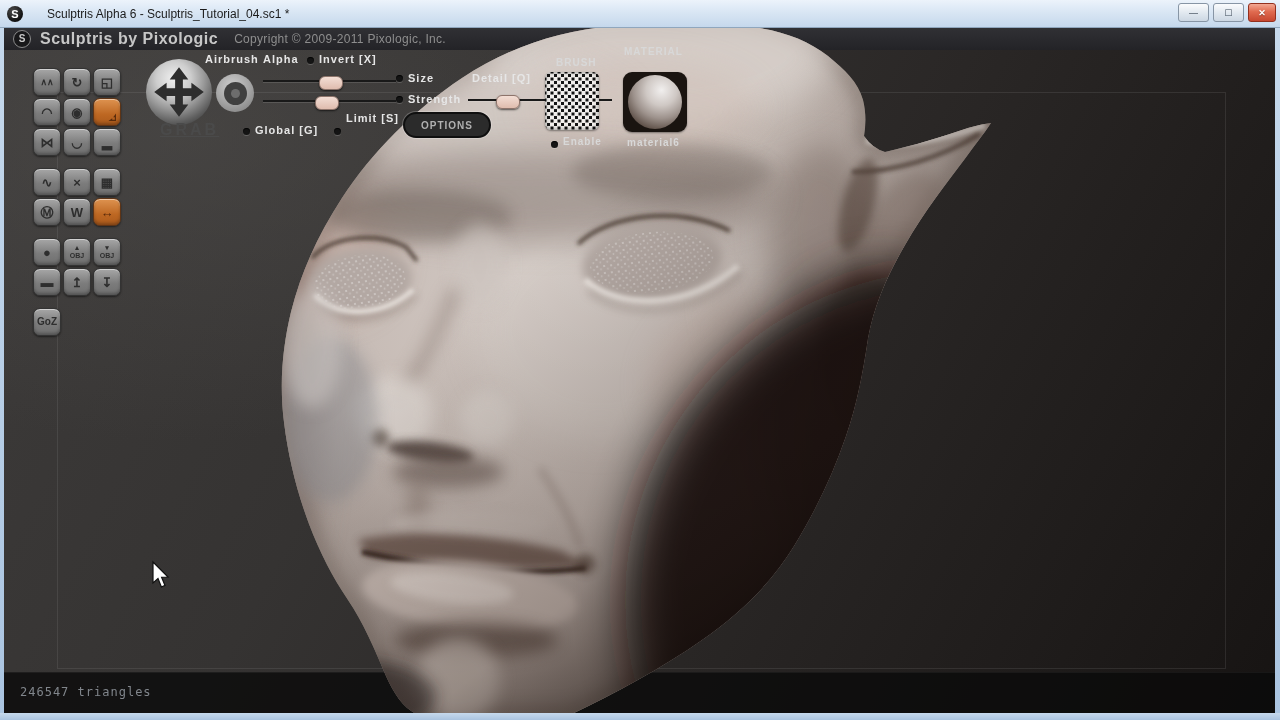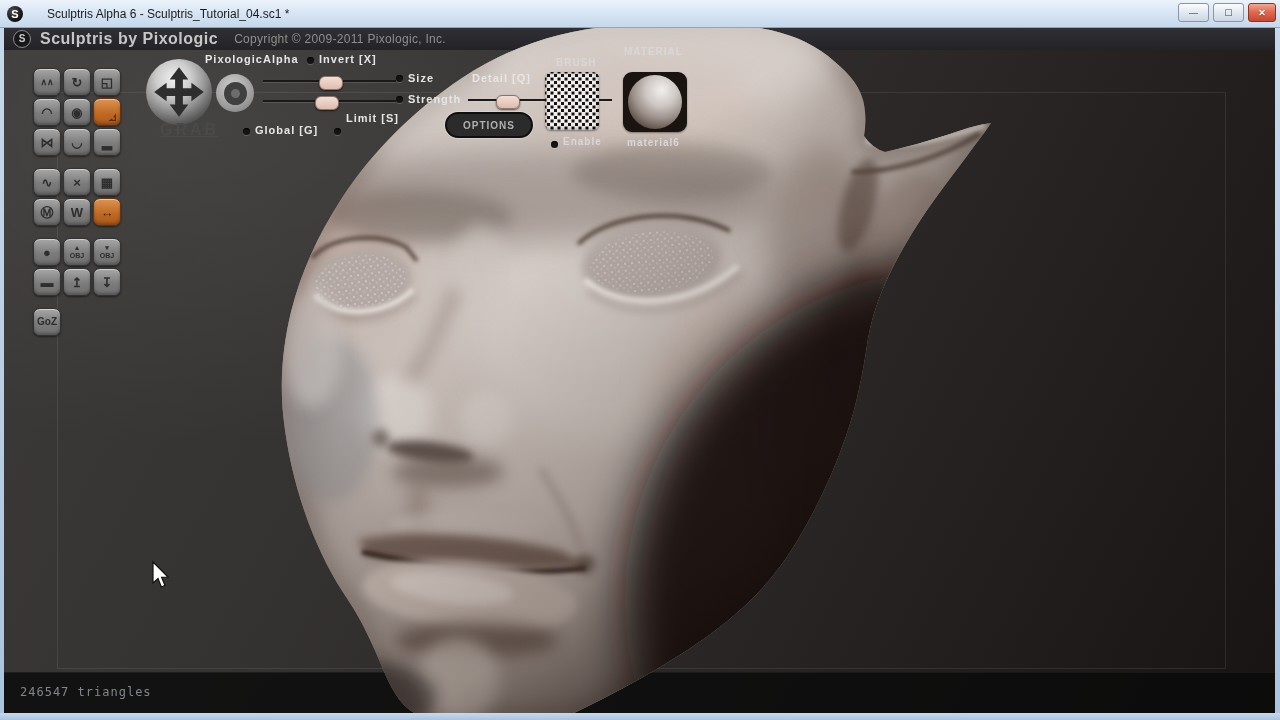--- a/index.html
+++ b/index.html
@@ -92,21 +92,21 @@
       radial-gradient(#141414 1.5px, transparent 1.9px) 3.5px 3.5px/7px 7px,
       #f2efec;
     box-shadow:inset 0 0 5px rgba(0,0,0,.45),0 1px 2px rgba(0,0,0,.4);}
   #matThumb{width:64px;height:60px;border-radius:9px;background:#1a1410;
     display:flex;align-items:center;justify-content:center;box-shadow:0 1px 2px rgba(0,0,0,.4);}
   #matSphere{width:54px;height:54px;border-radius:50%;
     background:radial-gradient(circle at 62% 28%,#f1efee 0%,#cfc8c4 30%,#9d928c 55%,#60524a 78%,#2a211b 100%);}
 
   #paintBtn{left:702px;top:86px;width:140px;height:36px;border-radius:19px;border-width:3px;
     font-size:16px;letter-spacing:5px;color:#c9c9c9;}
-  #optionsBtn{left:445px;top:112px;width:84px;height:22px;font-size:10px;letter-spacing:1px;}
+  #optionsBtn{left:403px;top:112px;width:84px;height:22px;font-size:10px;letter-spacing:1px;}
 
   #gozBtn{left:33px;top:308px;font-size:10px;letter-spacing:0;}
 
   #cursor{z-index:50;left:150px;top:560px;}
 </style>
 </head>
 <body>
 
 <div id="win">
 
@@ -305,21 +305,21 @@
     </svg>
   </div>
   <div class="ab ov" id="grabLbl" style="left:160px;top:121px;">GRAB</div>
 
   <div class="ab ov" id="ring" style="left:216px;top:74px;">
     <div id="ringIn">
         <div id="ringCore"></div>
       </div>
   </div>
 
-  <div class="ab ov lbl" style="left:205px;top:53px;">Pixologic</div>
+  <div class="ab ov lbl" style="left:205px;top:53px;">Airbrush</div>
   <div class="ab ov lbl" style="left:263px;top:53px;">Alpha</div>
   <div class="ab ov dot" style="left:307px;top:57px;"></div>
   <div class="ab ov lbl" style="left:319px;top:53px;">Invert [X]</div>
 
   <div class="ab ov track" style="left:263px;top:80px;width:133px;"></div>
   <div class="ab ov handle" id="sizeHandle" style="left: 318.5px; top: 76px;"></div>
   <div class="ab ov dot" style="left:396px;top:75px;"></div>
   <div class="ab ov lbl" style="left:408px;top:72px;">Size</div>
   <div class="ab ov lbl" style="left:472px;top:72px;">Detail [Q]</div>
 

